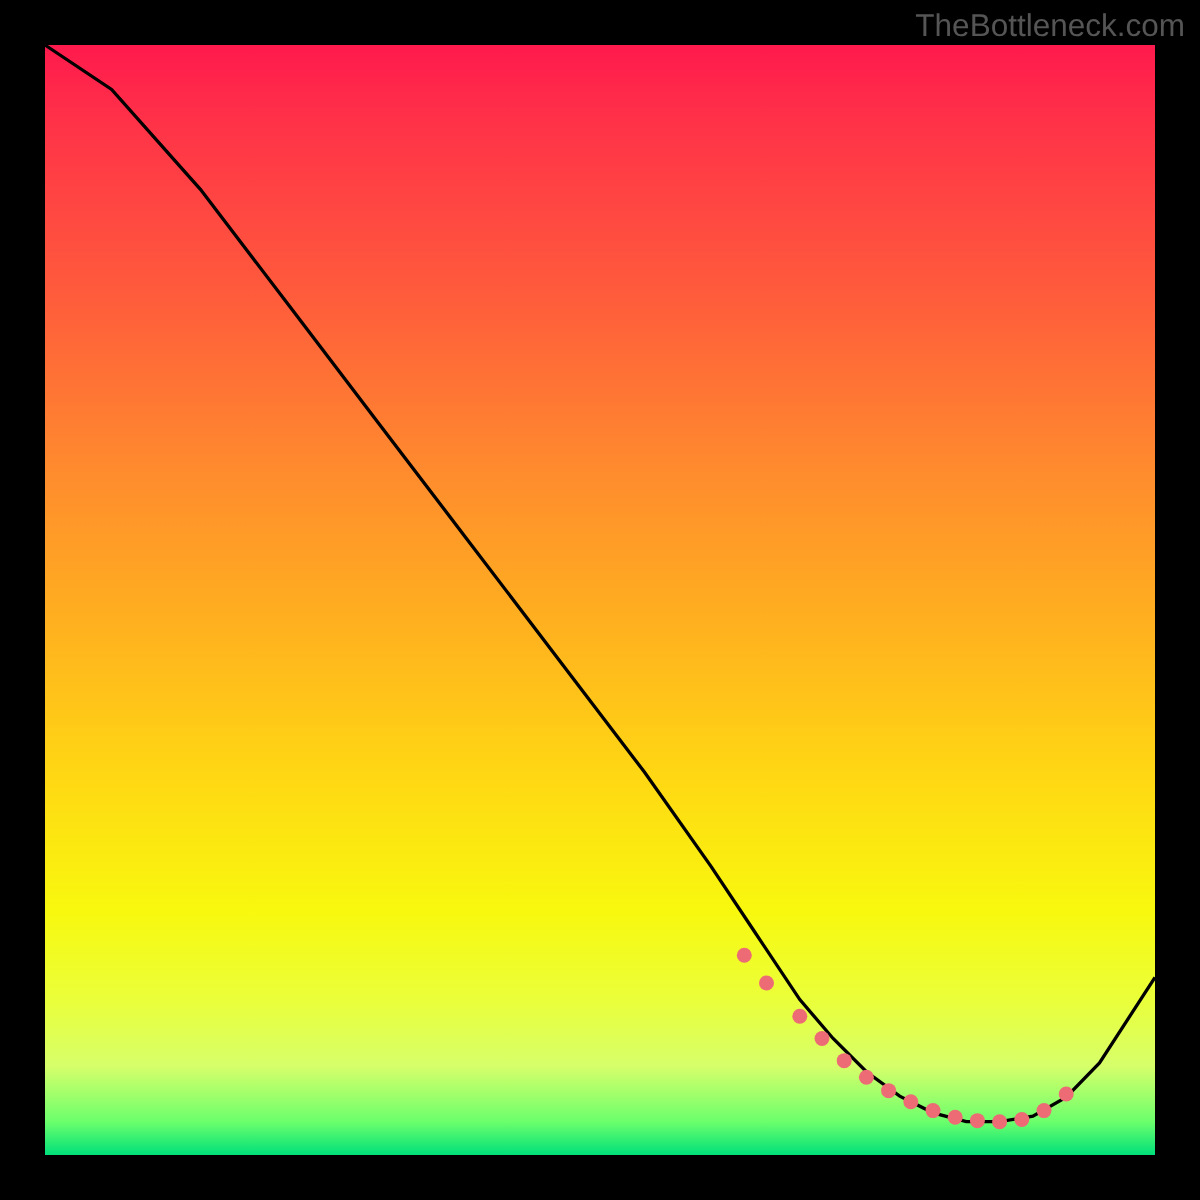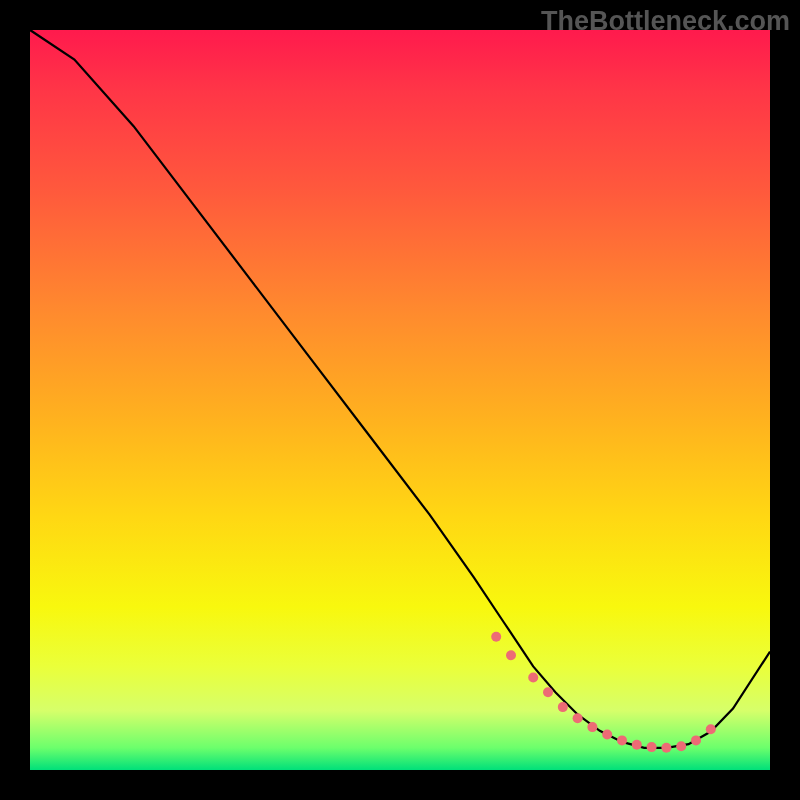--- a/index.html
+++ b/index.html
@@ -8,22 +8,22 @@
     height: 800px;
     background: #000;
     position: relative;
     font-family: Arial, sans-serif;
   }
   .watermark {
     position: absolute;
     top: 6px;
     right: 10px;
     color: #555;
-    font-size: 27px;
-    font-weight: 700;
+    font-size: 21px;
+    font-weight: 400;
     z-index: 10;
   }
   .plot-area {
     position: absolute;
     top: 30px;
     left: 30px;
     width: 740px;
     height: 740px;
   }
   .gradient-bg {

